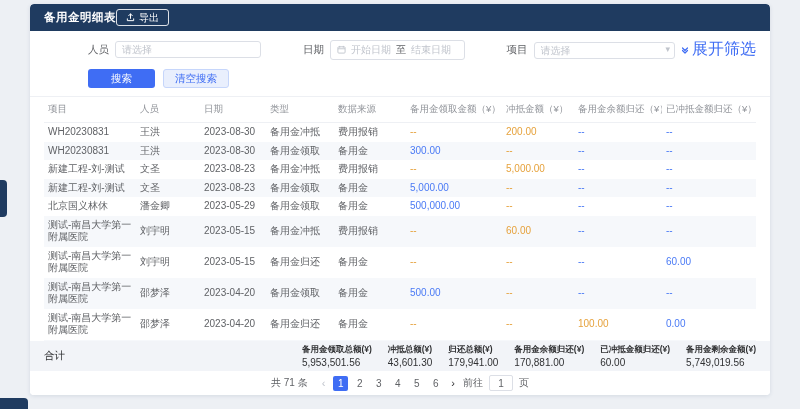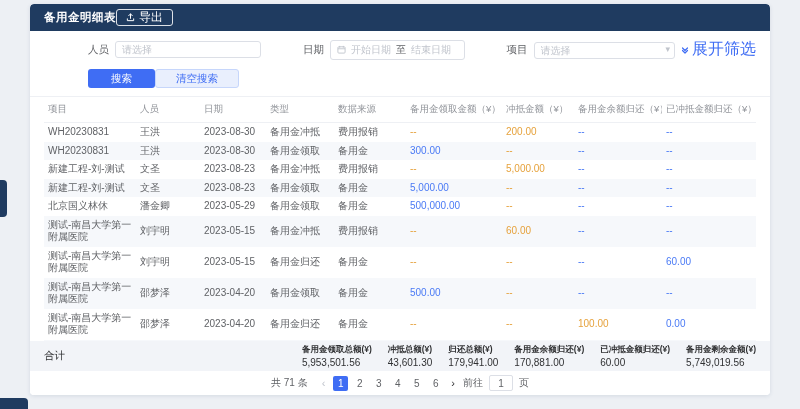--- a/index.html
+++ b/index.html
@@ -13,23 +13,23 @@
   }
 
   
   .topbar {
     height:27px; background:#1f3b60; border-radius:4px 4px 0 0;
     display:flex; align-items:center; padding:0 14px; flex:0 0 auto;
   }
   .topbar .title { color:#fff; font-size:11.5px; font-weight:bold; letter-spacing:.5px; }
   .export-btn {
     display:flex; align-items:center; gap:4px; background:transparent; cursor:pointer;
-    border:1px solid rgba(255,255,255,.85); color:#fff; font-size:12px;
+    border:1px solid rgba(255,255,255,.85); color:#fff; font-size:10px;
     border-radius:3px; padding:2px 9px; height:17px; line-height:1;
-    font-family:Liberation Mono, monospace;
+    font-family:Liberation Serif, serif;
   }
 
   
   .filters {
     display:flex; align-items:center; padding:8px 14px 4px 58px; gap:6px; flex:0 0 auto;
   }
   .f-label { color:#606266; font-size:10.5px; white-space:nowrap; }
   .f-input {
     height:17px; border:1px solid #dcdfe6; border-radius:3px; background:#fff;
     font-size:10px; color:#606266; padding:0 6px; font-family:inherit; outline:none;
@@ -47,24 +47,24 @@
   .select-ctl .f-input { width:100%; padding-right:16px; }
   .select-arrow {
     position:absolute; right:5px; top:4px; color:#c0c4cc; font-size:9px; pointer-events:none;
   }
   .expand-link {
     margin-left:auto; display:flex; align-items:center; gap:3px; color:#3f6df4;
     font-size:16px; cursor:pointer; white-space:nowrap;
   }
 
   
-  .actions { display:flex; align-items:center; padding:5px 14px 8px 58px; flex:0 0 auto; }
+  .actions { display:flex; align-items:center; gap:8px; padding:5px 14px 8px 58px; flex:0 0 auto; }
   .btn { border:none; border-radius:3px; font-size:10.5px; height:19px; cursor:pointer; font-family:inherit; line-height:1; }
   .btn-search { background:#3f6df4; color:#fff; padding:0 23px; }
-  .btn-clear { background:#e9effd; color:#3f6df4; border:1px solid #c6d6fb; padding:0 20px; }
+  .btn-clear { background:#e9effd; color:#3f6df4; border:1px solid #c6d6fb; padding:0 11px; }
 
   
   .table-wrap { flex:1 1 auto; overflow:hidden; border-top:1px solid #eef0f4; }
   table { width:calc(100% - 28px); margin:0 14px; border-collapse:collapse; table-layout:fixed; }
   thead th {
     text-align:left; font-weight:normal; color:#909399; font-size:9.5px;
     padding:6px 4px; border-bottom:1px solid #eef0f4; white-space:nowrap; overflow:hidden;
   }
   tbody td {
     font-size:10px; color:#606266; padding:3px 4px; line-height:1.25;

